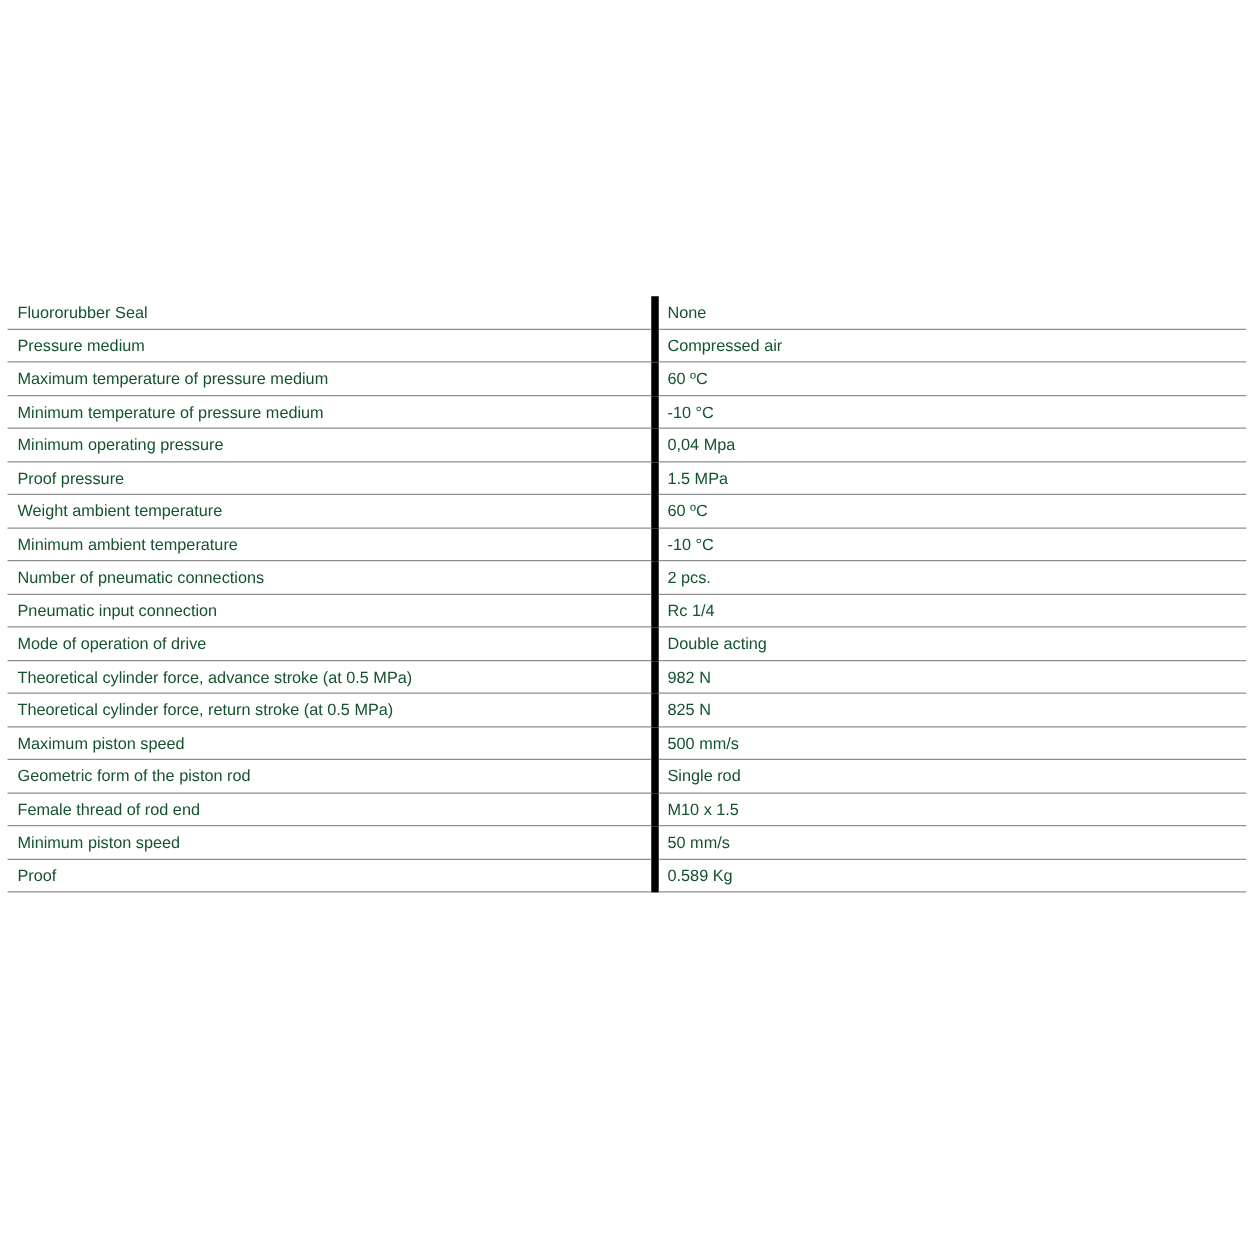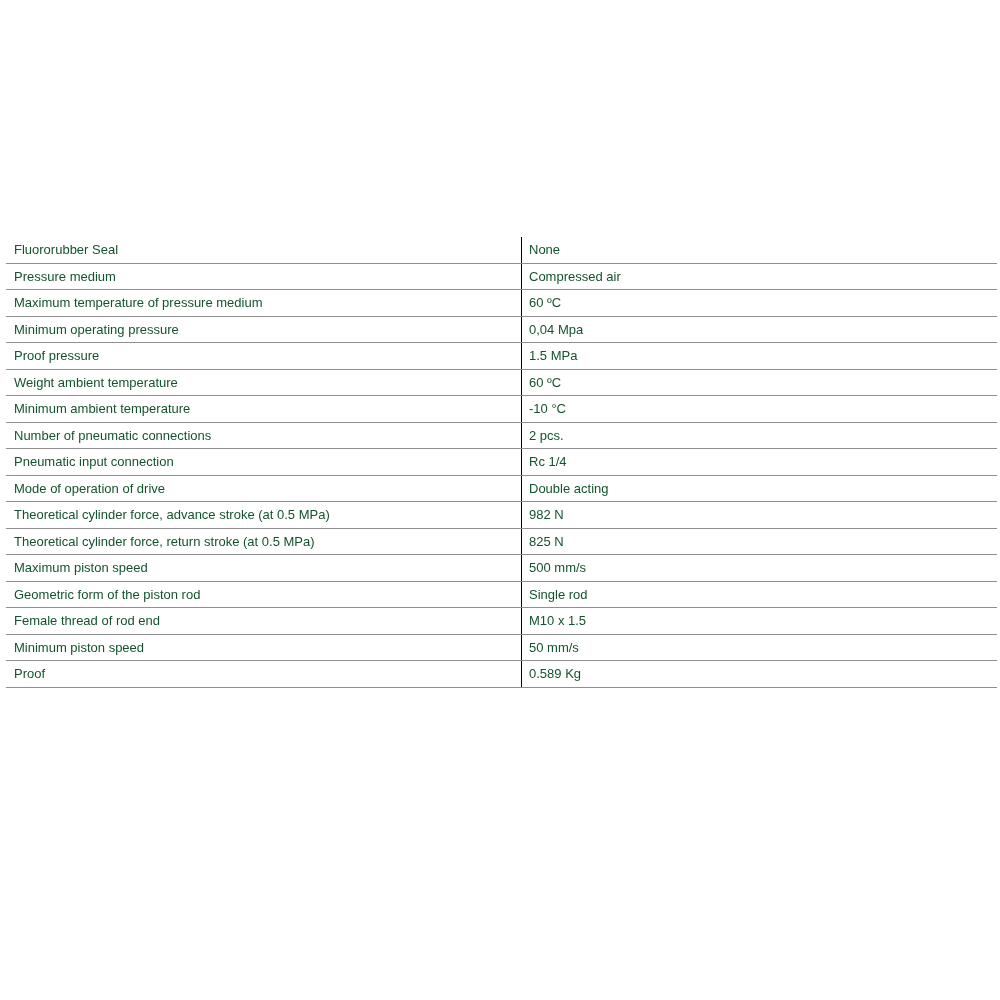--- a/index.html
+++ b/index.html
@@ -31,39 +31,43 @@
     border-bottom: 1px solid #8f8f8f;
     white-space: nowrap;
     overflow: hidden;
   }
   .spec-table td.label-cell {
     width: 507px;
     padding-left: 8px;
   }
   .spec-table td.value-cell {
     padding-left: 7px;
-    border-left: 1px solid #000000;
+    border-left: 6px solid #000000;
   }
 </style>
 </head>
 <body>
 
 <table class="spec-table">
   <tbody>
     <tr>
       <td class="label-cell">Fluororubber Seal</td>
       <td class="value-cell">None</td>
     </tr>
     <tr>
       <td class="label-cell">Pressure medium</td>
       <td class="value-cell">Compressed air</td>
     </tr>
     <tr>
       <td class="label-cell">Maximum temperature of pressure medium</td>
       <td class="value-cell">60 ºC</td>
+    </tr>
+    <tr>
+      <td class="label-cell">Minimum temperature of pressure medium</td>
+      <td class="value-cell">-10 °C</td>
     </tr>
     <tr>
       <td class="label-cell">Minimum operating pressure</td>
       <td class="value-cell">0,04 Mpa</td>
     </tr>
     <tr>
       <td class="label-cell">Proof pressure</td>
       <td class="value-cell">1.5 MPa</td>
     </tr>
     <tr>

